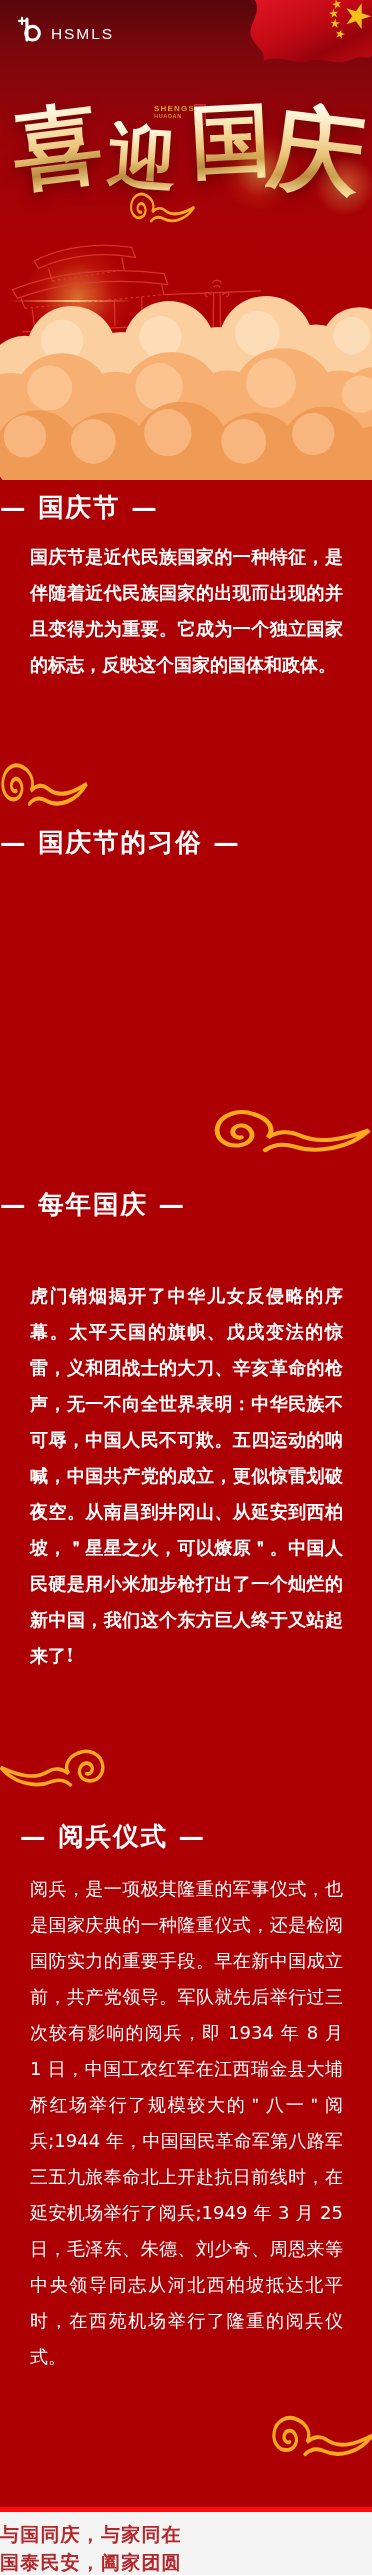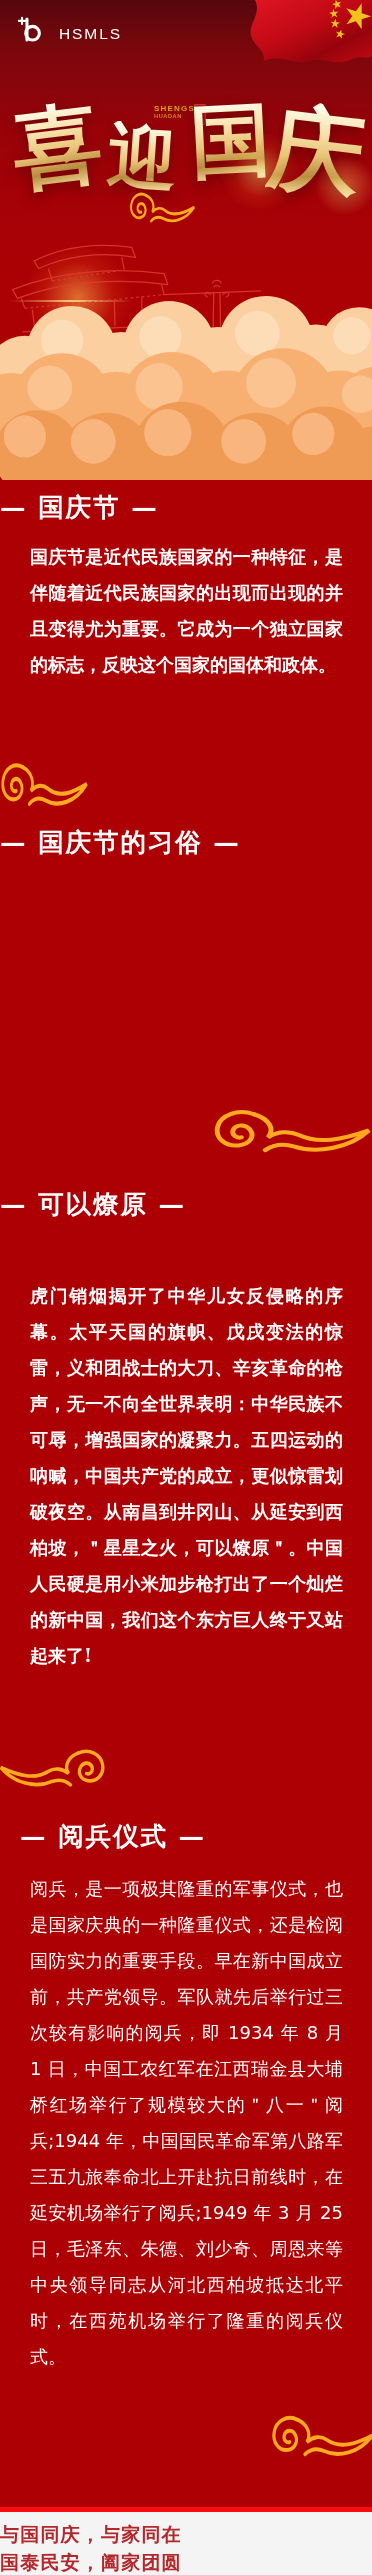--- a/index.html
+++ b/index.html
@@ -1,21 +1,21 @@
 <!DOCTYPE html>
 <html style="font-size:10px"><head>
 <meta charset="utf-8">
 <style>
   html,body{margin:0;padding:0;background:#ad0004;}
   .page{position:relative;width:373px;height:2576px;overflow:hidden;margin:0 auto;
     background:linear-gradient(180deg,#56070c 0%,#7c070c 2%,#990309 5%,#a90105 9%,#ad0004 15%,#ad0004 100%);
     font-family:"Liberation Sans","DejaVu Sans",sans-serif;}
   
   .brand{position:absolute;left:17.4px;top:13.7px;display:flex;align-items:center;color:#fff;}
-  .brand-name{font:300 15.5px/1 "Liberation Sans",sans-serif;letter-spacing:1.9px;margin-left:13px;margin-top:8.7px;text-align:right;}
+  .brand-name{font:300 15.5px/1 "Liberation Sans",sans-serif;letter-spacing:1.9px;margin-left:5px;margin-top:8.7px;text-align:right;}
   .flag{position:absolute;right:0;top:0;width:143px;height:84px;}
   .subbrand{position:absolute;left:154px;top:104px;color:#d8a020;font:700 8px/1.15 "Liberation Sans",sans-serif;letter-spacing:1.2px;}
   .subbrand .l2{font-size:5.6px;letter-spacing:0.6px;opacity:.85;}
   .seal{position:absolute;left:194px;top:104px;width:11.8px;height:20.5px;background:#c01016;opacity:.85;border-radius:1.2px;box-shadow:inset 0 0 0 1.2px rgba(255,230,200,.25);}
   
   .title{position:absolute;left:0;top:98px;width:373px;text-align:center;white-space:nowrap;
     filter:drop-shadow(0 5px 6.2px rgba(60,0,0,.5));}
   .title span{display:inline-block;font:900 87px/1 "DejaVu Serif","Liberation Serif",serif;
     background:linear-gradient(175deg,#fffbe9 8%,#f8e3ae 32%,#e9c478 55%,#b98b3e 76%,#f3d795 94%);
     -webkit-background-clip:text;background-clip:text;color:transparent;}
@@ -196,22 +196,22 @@
 
   <div class="orn ornR1">
     <svg viewBox="0 0 240 90" preserveAspectRatio="none">
       <g fill="none" stroke="#ffa91f" stroke-width="7" stroke-linecap="round">
         <path d="M70,16 C46,6 22,18 18,38 C14,58 30,72 48,70 C64,68 72,54 64,42 C57,32 43,34 40,44 C38,52 45,58 52,56"></path>
         <path d="M70,16 C92,24 100,42 90,56 C103,46 120,44 134,52 C162,68 196,60 234,44 C206,76 158,84 128,72 C111,66 97,69 86,78"></path>
       </g>
     </svg>
   </div>
 
-  <div class="section-heading h3">— 可以燎原 —</div>
-  <div class="body-text p3">虎门销烟揭开了中华儿女反侵略的序幕。太平天国的旗帜、戊戌变法的惊雷，义和团战士的大刀、辛亥革命的枪声，无一不向全世界表明：中华民族不可辱，增强国家的凝聚力。五四运动的呐喊，中国共产党的成立，更似惊雷划破夜空。从南昌到井冈山、从延安到西柏坡，＂星星之火，可以燎原＂。中国人民硬是用小米加步枪打出了一个灿烂的新中国，我们这个东方巨人终于又站起来了!</div>
+  <div class="section-heading h3">— 每年国庆 —</div>
+  <div class="body-text p3">虎门销烟揭开了中华儿女反侵略的序幕。太平天国的旗帜、戊戌变法的惊雷，义和团战士的大刀、辛亥革命的枪声，无一不向全世界表明：中华民族不可辱，中国人民不可欺。五四运动的呐喊，中国共产党的成立，更似惊雷划破夜空。从南昌到井冈山、从延安到西柏坡，＂星星之火，可以燎原＂。中国人民硬是用小米加步枪打出了一个灿烂的新中国，我们这个东方巨人终于又站起来了!</div>
 
   <div class="orn ornL2">
     <svg viewBox="0 0 240 90" preserveAspectRatio="none">
       <g fill="none" stroke="#ffa91f" stroke-width="7" stroke-linecap="round">
         <path d="M70,16 C46,6 22,18 18,38 C14,58 30,72 48,70 C64,68 72,54 64,42 C57,32 43,34 40,44 C38,52 45,58 52,56"></path>
         <path d="M70,16 C92,24 100,42 90,56 C103,46 120,44 134,52 C162,68 196,60 234,44 C206,76 158,84 128,72 C111,66 97,69 86,78"></path>
       </g>
     </svg>
   </div>
 

